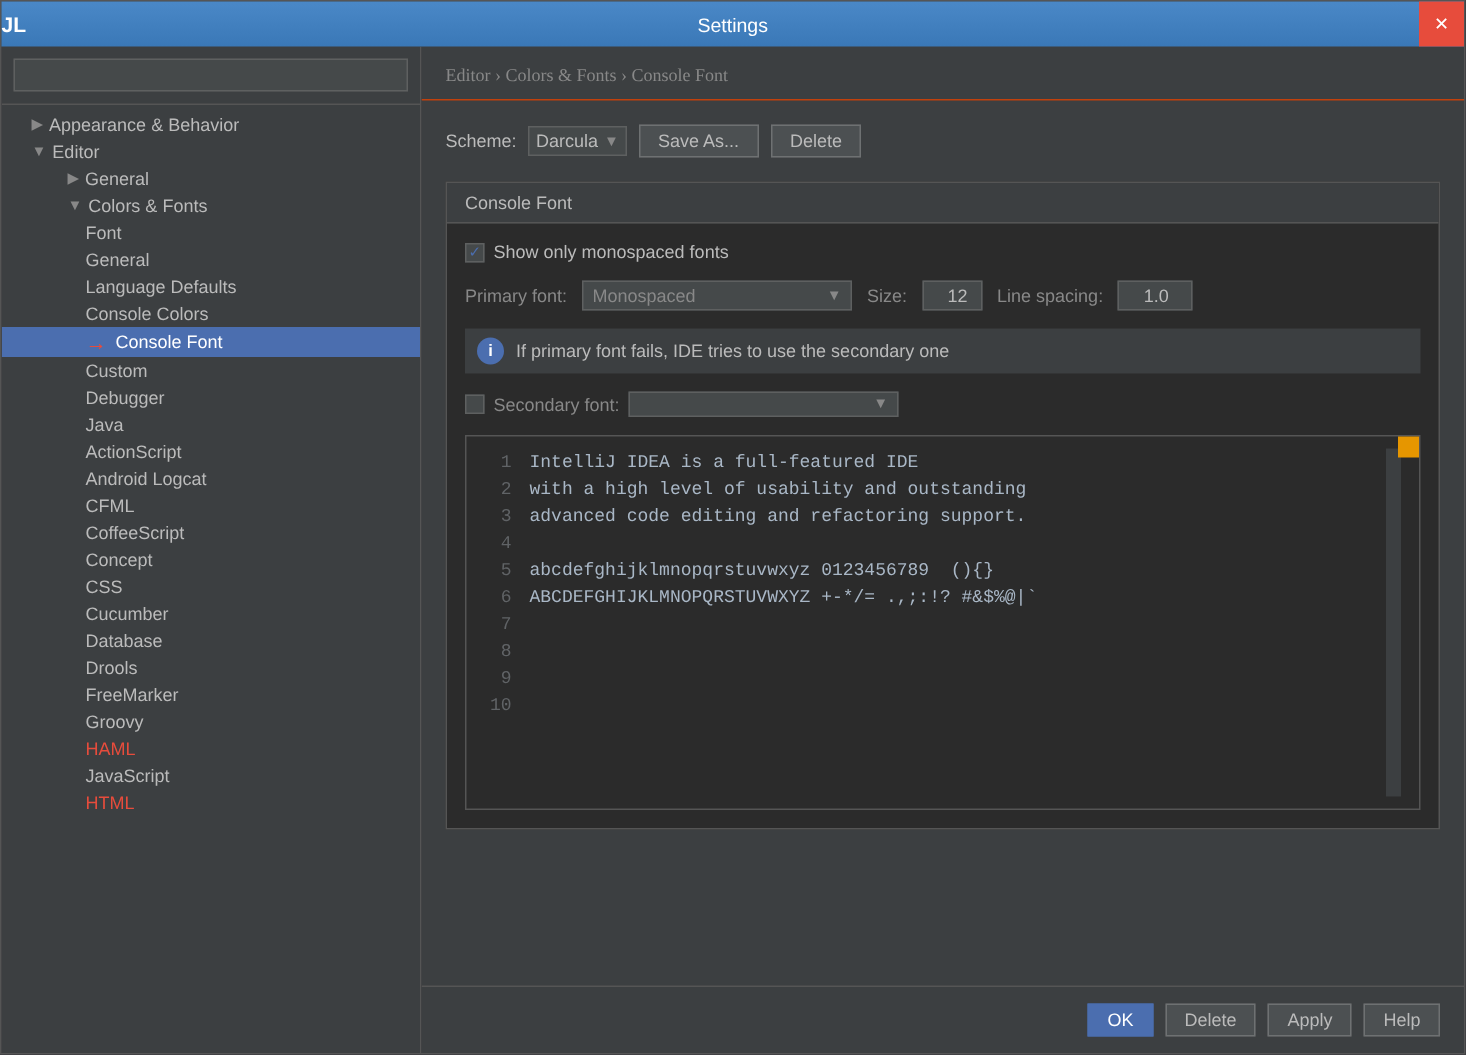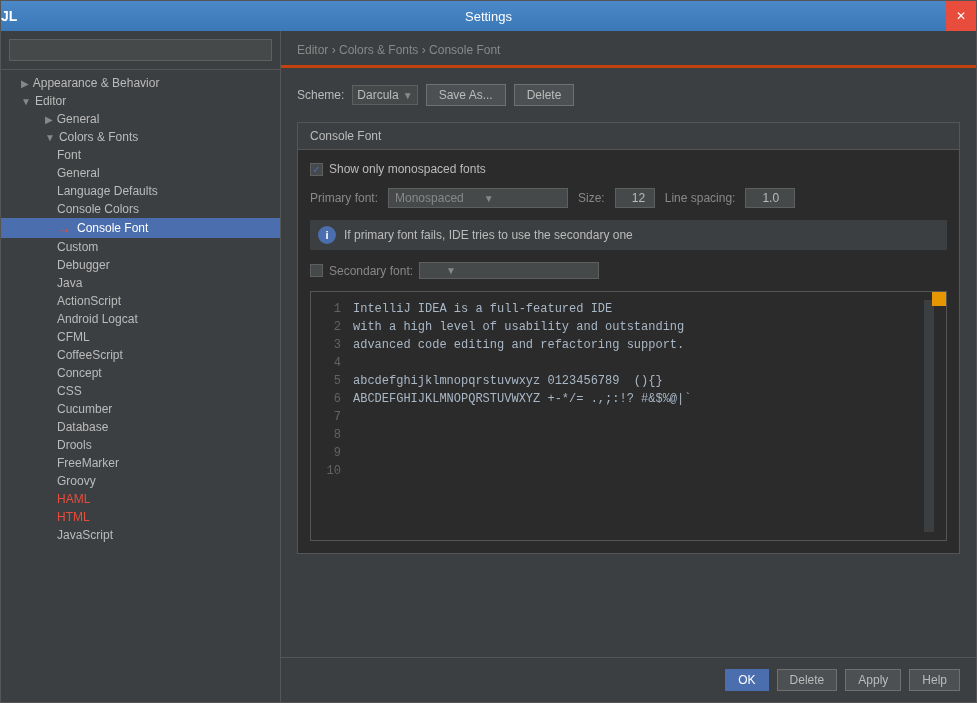--- a/index.html
+++ b/index.html
@@ -118,22 +118,23 @@
       flex: 1;
       display: flex;
       flex-direction: column;
       background: #3c3f41;
       overflow: hidden;
     }
     .breadcrumb {
       padding: 12px 16px 8px 16px;
       font-size: 12px;
       color: #bbbbbb;
-      border-bottom: 3px solid #c2410c;
+      border-bottom: 1px solid #c2410c;
       flex-shrink: 0;
+      font-family: Liberation Serif, serif;
     }
     .breadcrumb span { color: #888; }
     .settings-content {
       flex: 1;
       padding: 16px;
       overflow-y: auto;
     }
     .scheme-row {
       display: flex;
       align-items: center;
@@ -217,21 +218,21 @@
     .font-label { color: #888; font-size: 12px; }
     .font-select {
       background: #45494a;
       border: 1px solid #5e6060;
       color: #888;
       padding: 2px 6px;
       font-size: 12px;
       width: 180px;
       display: flex;
       align-items: center;
-      justify-content: flex-start;
+      justify-content: space-between;
       gap: 20px;
     }
     .size-box {
       background: #45494a;
       border: 1px solid #5e6060;
       color: #bbbbbb;
       padding: 2px 16px;
       font-size: 12px;
       width: 40px;
       text-align: center;
@@ -435,25 +436,25 @@
 
         <div class="tree-item indent-4">
           <span>Groovy</span>
         </div>
 
         <div class="tree-item indent-4">
           <span style="color:#e74c3c;">HAML</span>
         </div>
 
         <div class="tree-item indent-4">
+          <span>JavaScript</span>
+        </div>
+
+        <div class="tree-item indent-4">
           <span style="color:#e74c3c;">HTML</span>
-        </div>
-
-        <div class="tree-item indent-4">
-          <span>JavaScript</span>
         </div>
       </div>
     </div>
 
     <div class="right-panel">
       <div class="breadcrumb">
         <span>Editor › Colors &amp; Fonts › Console Font</span>
       </div>
 
       <div class="settings-content">

